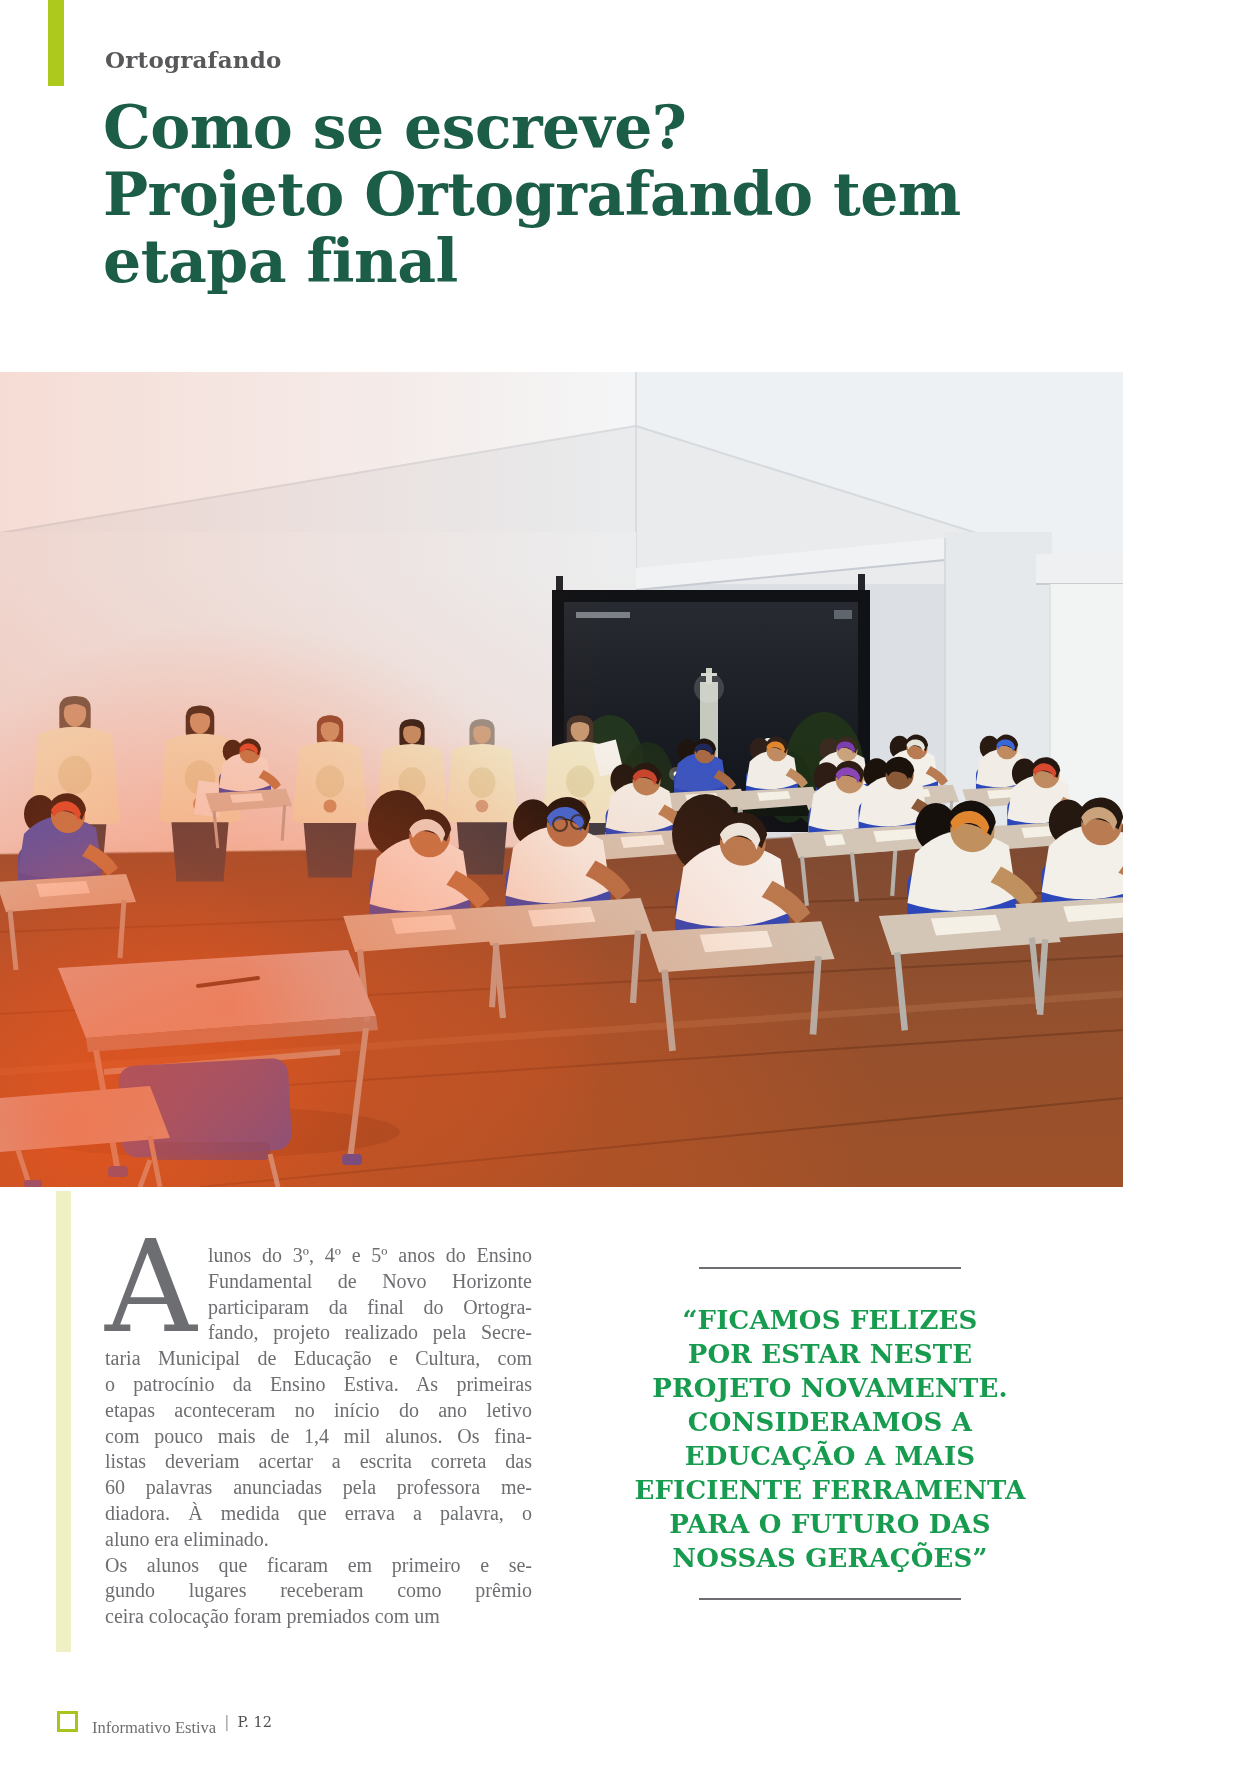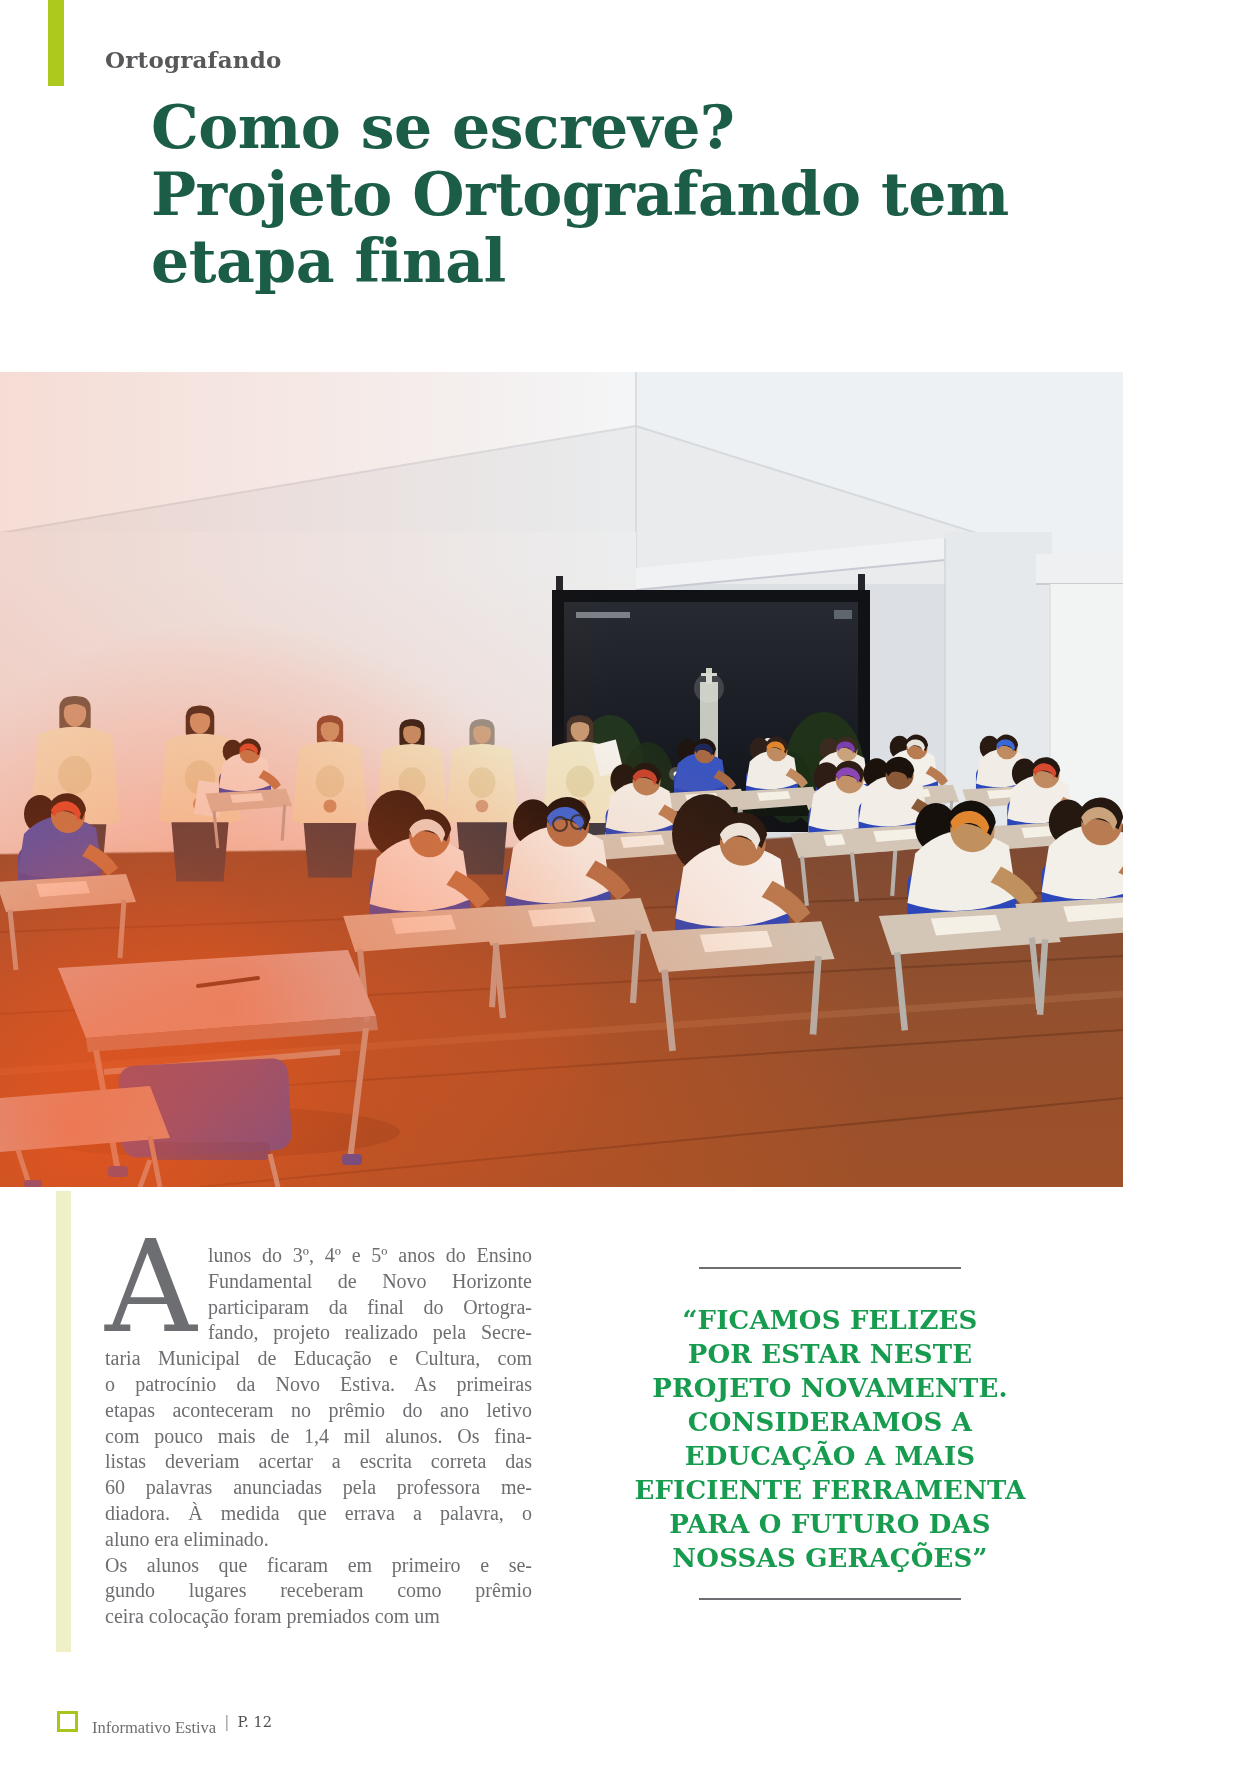--- a/index.html
+++ b/index.html
@@ -4,21 +4,21 @@
 <style>
   html,body{margin:0;padding:0;background:#ffffff;}
   .page{position:relative;width:1176px;height:1772px;background:#ffffff;overflow:hidden;
         font-family:"Liberation Serif",serif;}
   
   .limebar{position:absolute;left:48px;top:0;width:16px;height:86px;background:#adc91e;}
   .kicker{position:absolute;left:105px;top:46px;font-family:"DejaVu Serif",serif;
           font-weight:bold;font-size:23px;color:#58585a;letter-spacing:.2px;}
   .headline{position:absolute;left:103px;top:94px;color:#1b5d47;
             font-family:"DejaVu Serif",serif;font-weight:bold;font-size:60px;line-height:67px;
-            letter-spacing:-.5px;white-space:nowrap;margin-left:48px;}
+            letter-spacing:-.5px;white-space:nowrap;}
   
   .photo{position:absolute;left:0;top:372px;width:1123px;height:815px;overflow:hidden;background:#e9ebed;}
   .photo svg{display:block;width:100%;height:100%;}
   
   .palebar{position:absolute;left:56px;top:1191px;width:15px;height:461px;background:#f0f0c6;}
   
   .article{position:absolute;left:105px;top:1243px;width:427px;color:#6d6e71;
            font-size:20px;line-height:25.8px;}
   .dropcap{position:absolute;left:0px;top:-6px;font-family:"DejaVu Serif",serif;
            font-size:127px;line-height:100px;color:#6d6e71;}
@@ -230,22 +230,22 @@
 
   <div class="palebar"></div>
 
   <div class="article">
     <div class="dropcap">A</div>
     <div class="bl ind">lunos do 3º, 4º e 5º anos do Ensino</div>
     <div class="bl ind">Fundamental de Novo Horizonte</div>
     <div class="bl ind">participaram da final do Ortogra-</div>
     <div class="bl ind">fando, projeto realizado pela Secre-</div>
     <div class="bl">taria Municipal de Educação e Cultura, com</div>
-    <div class="bl">o patrocínio da Novo Estiva. As primeiras</div>
-    <div class="bl">etapas aconteceram no prêmio do ano letivo</div>
+    <div class="bl">o patrocínio da Ensino Estiva. As primeiras</div>
+    <div class="bl">etapas aconteceram no início do ano letivo</div>
     <div class="bl">com pouco mais de 1,4 mil alunos. Os fina-</div>
     <div class="bl">listas deveriam acertar a escrita correta das</div>
     <div class="bl">60 palavras anunciadas pela professora me-</div>
     <div class="bl">diadora. À medida que errava a palavra, o</div>
     <div class="bl endline">aluno era eliminado.</div>
     <div class="bl">Os alunos que ficaram em primeiro e se-</div>
     <div class="bl">gundo lugares receberam como prêmio</div>
     <div class="bl endline">ceira colocação foram premiados com um</div>
   </div>
 

